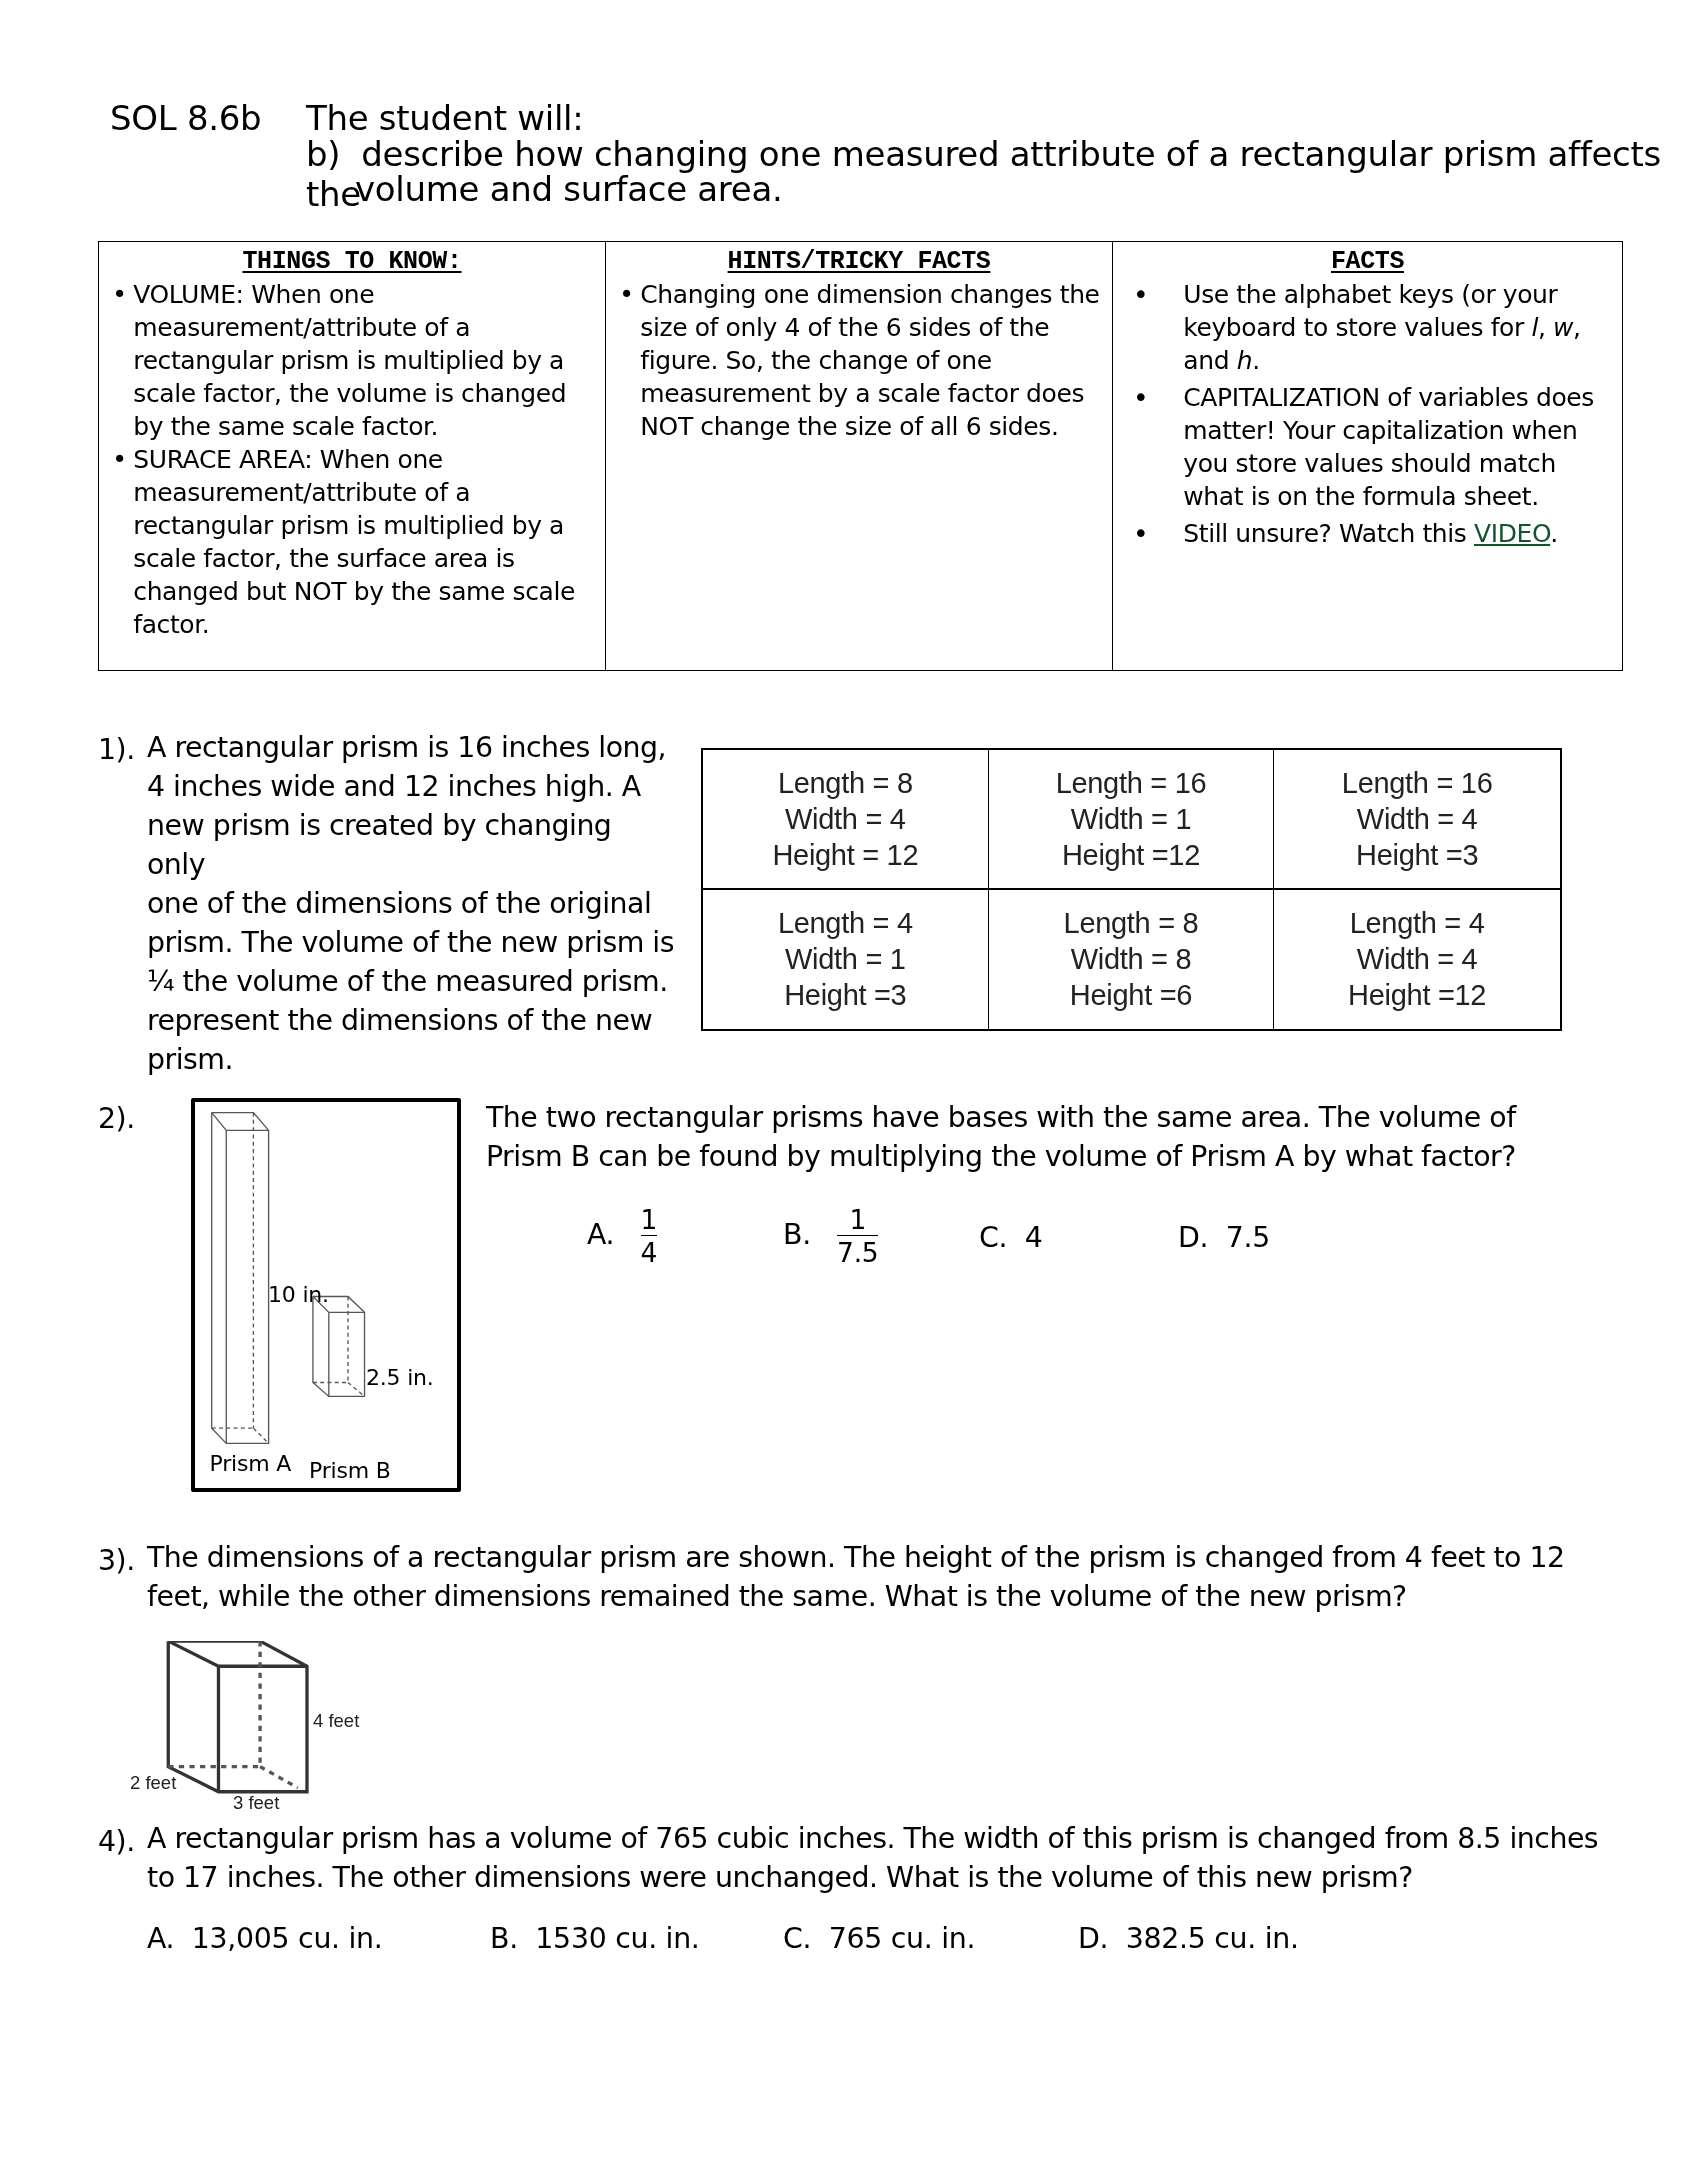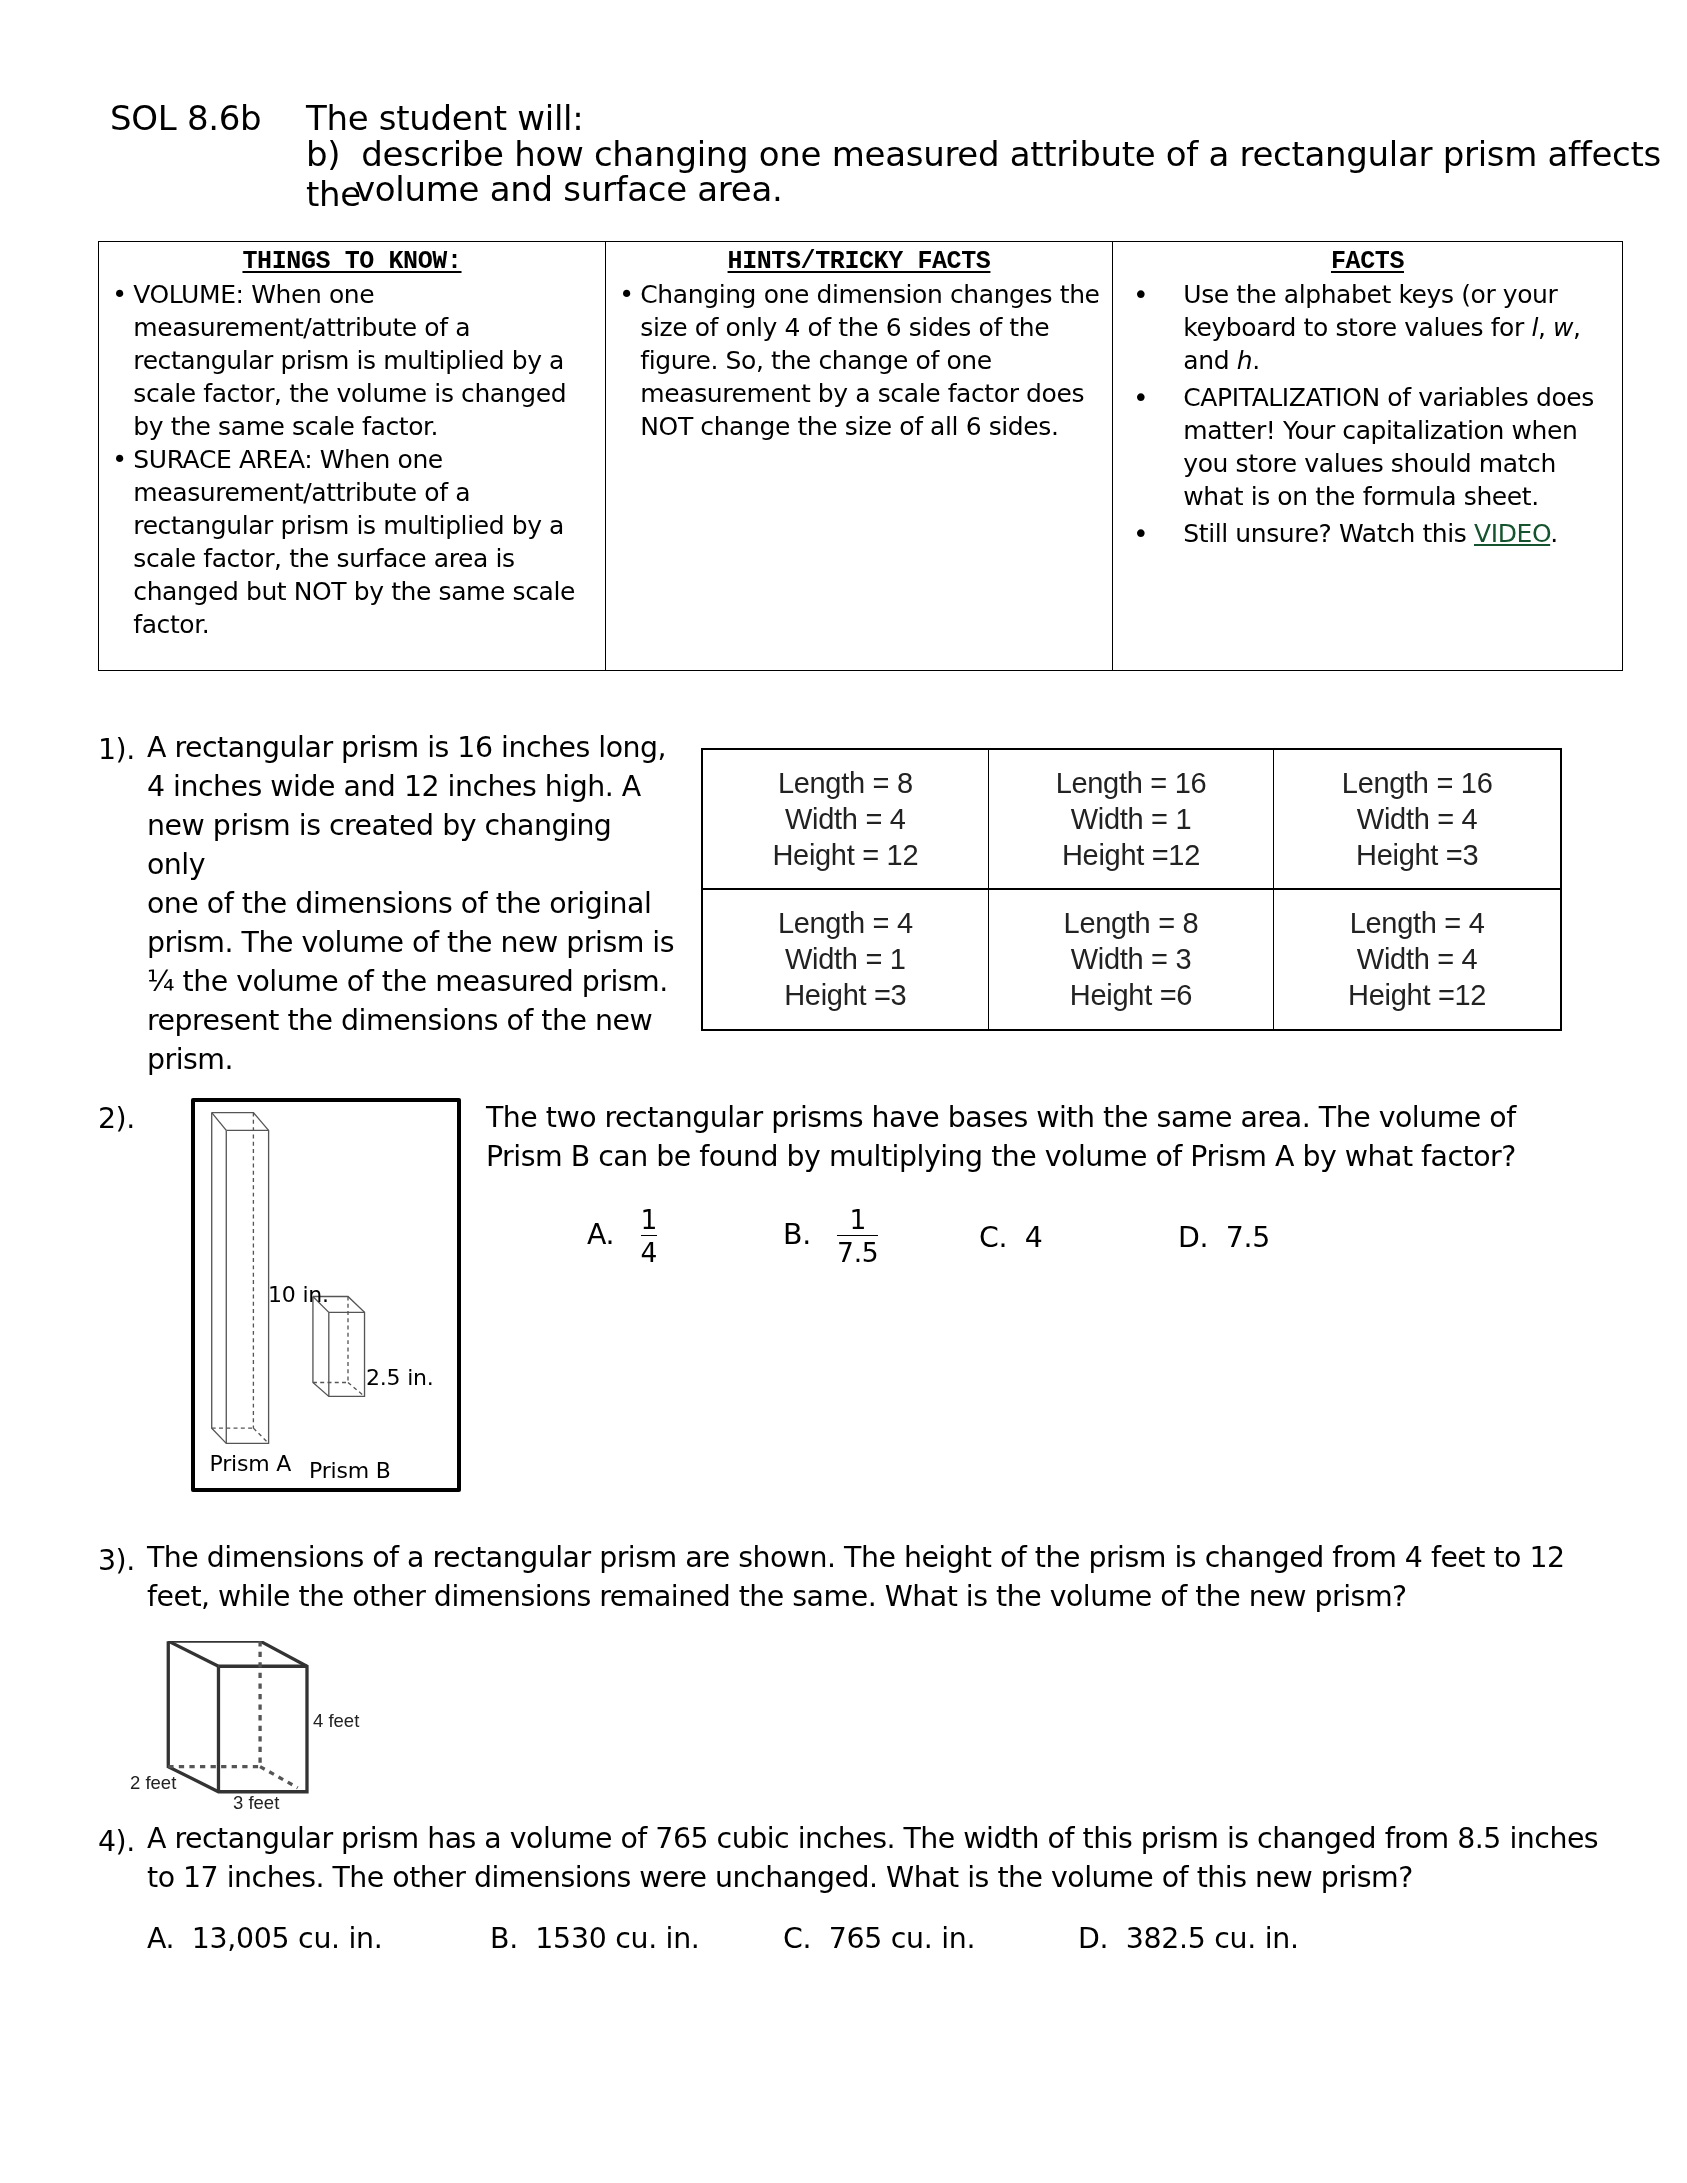--- a/index.html
+++ b/index.html
@@ -108,21 +108,21 @@
     <div>Width = 4</div>
     <div>Height =3</div>
   </div>
   <div class="cell c0">
     <div>Length = 4</div>
     <div>Width = 1</div>
     <div>Height =3</div>
   </div>
   <div class="cell c1">
     <div>Length = 8</div>
-    <div>Width = 3</div>
+    <div>Width = 8</div>
     <div>Height =6</div>
   </div>
   <div class="cell c2">
     <div>Length = 4</div>
     <div>Width = 4</div>
     <div>Height =12</div>
   </div>
 </div>
 
 <div class="abs q-num" style="left:98px; top:1102px;">2).</div>

